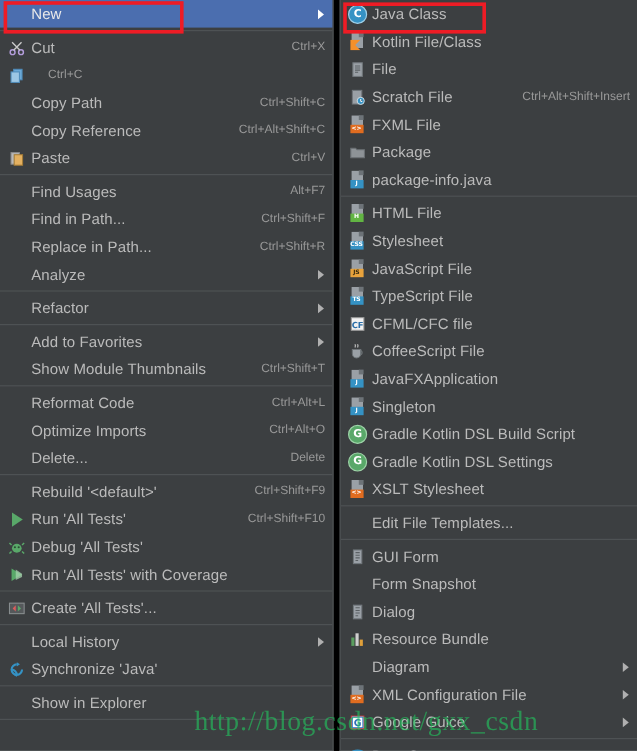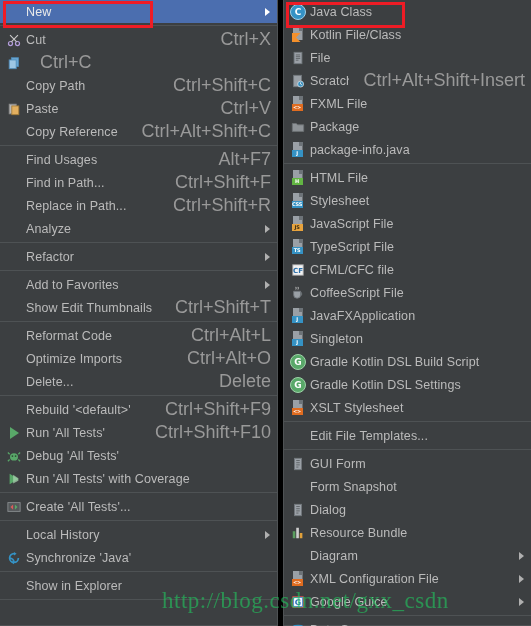--- a/index.html
+++ b/index.html
@@ -34,21 +34,21 @@
     margin-left:2px;
   }
   .row .lbl{
     flex:1 1 auto;
     overflow:hidden;
     font-size:12.5px;
     color:#bbbbbb;
     letter-spacing:.1px;
   }
   .row .sc{
-    color:#999999;font-size:18px;margin-left:14px;
+    color:#999999;font-size:10px;margin-left:14px;
   }
   .row.sel{background:#4b6eaf;}
   .row.sel .lbl{color:#e9e9e9;}
   .sep{height:1px;background:#4e5254;margin:2px 0;}
   .arrow{
     width:0;height:0;margin-left:8px;margin-right:1px;
     border-left:5px solid #b0b0b0;
     border-top:4px solid transparent;
     border-bottom:4px solid transparent;
   }
@@ -121,34 +121,34 @@
         </svg>
       </span>
       <span class="sc">Ctrl+C</span>
     </div>
     <div class="row">
       <span class="ic"></span>
       <span class="lbl">Copy Path</span>
       <span class="sc">Ctrl+Shift+C</span>
     </div>
     <div class="row">
+      <span class="ic"></span>
+      <span class="lbl">Copy Reference</span>
+      <span class="sc">Ctrl+Alt+Shift+C</span>
+    </div>
+    <div class="row">
       <span class="ic">
         <svg width="14" height="14" viewBox="0 0 16 16" xmlns="http://www.w3.org/2000/svg">
           <rect x="2.5" y="2.5" width="8" height="11" fill="#b8b8b8" stroke="#8a8a8a" stroke-width="1"></rect>
           <rect x="5.5" y="4.5" width="8" height="10" fill="#e3b060" stroke="#a37b36" stroke-width="1"></rect>
         </svg>
       </span>
       <span class="lbl">Paste</span>
       <span class="sc">Ctrl+V</span>
     </div>
-    <div class="row">
-      <span class="ic"></span>
-      <span class="lbl">Copy Reference</span>
-      <span class="sc">Ctrl+Alt+Shift+C</span>
-    </div>
     <div class="sep"></div>
     <div class="row">
       <span class="ic"></span>
       <span class="lbl">Find Usages</span>
       <span class="sc">Alt+F7</span>
     </div>
     <div class="row">
       <span class="ic"></span>
       <span class="lbl">Find in Path...</span>
       <span class="sc">Ctrl+Shift+F</span>
@@ -170,21 +170,21 @@
       <span class="arrow"></span>
     </div>
     <div class="sep"></div>
     <div class="row">
       <span class="ic"></span>
       <span class="lbl">Add to Favorites</span>
       <span class="arrow"></span>
     </div>
     <div class="row">
       <span class="ic"></span>
-      <span class="lbl">Show Edit Thumbnails</span>
+      <span class="lbl">Show Module Thumbnails</span>
       <span class="sc">Ctrl+Shift+T</span>
     </div>
     <div class="sep"></div>
     <div class="row">
       <span class="ic"></span>
       <span class="lbl">Reformat Code</span>
       <span class="sc">Ctrl+Alt+L</span>
     </div>
     <div class="row">
       <span class="ic"></span>

